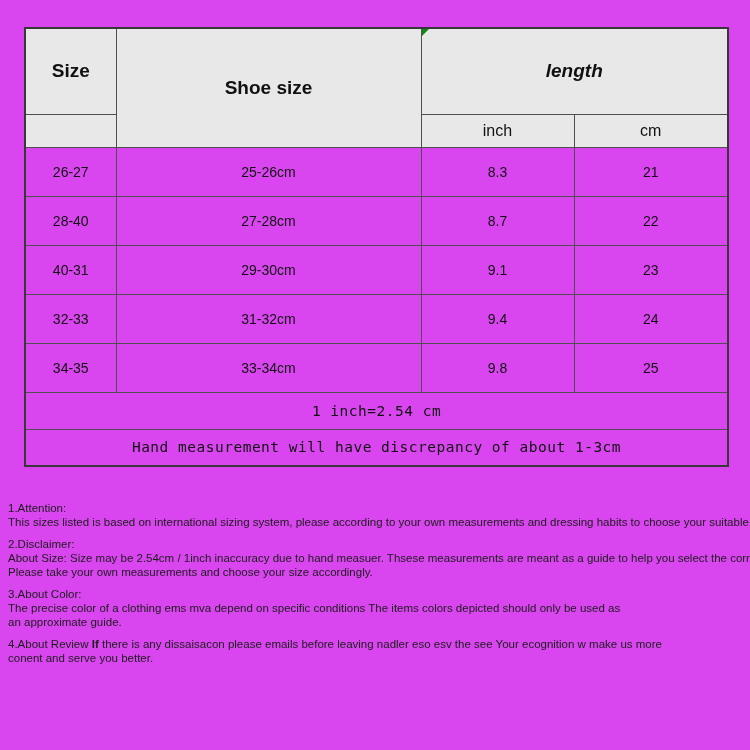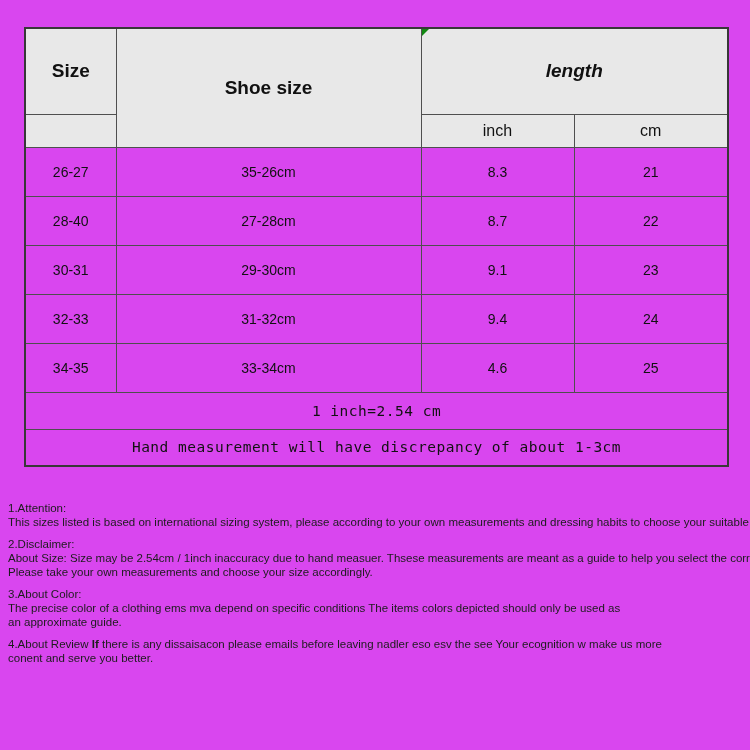--- a/index.html
+++ b/index.html
@@ -85,46 +85,46 @@
       </td>
     </tr>
     <tr class="rowB">
       <td class="hd"></td>
       <td class="hd sub-hd">inch</td>
       <td class="hd sub-hd">cm</td>
     </tr>
 
     <tr class="data-row">
       <td>26-27</td>
-      <td>35-26cm</td>
+      <td>25-26cm</td>
       <td>8.3</td>
       <td>21</td>
     </tr>
     <tr class="data-row">
       <td>28-40</td>
       <td>27-28cm</td>
       <td>8.7</td>
       <td>22</td>
     </tr>
     <tr class="data-row">
-      <td>30-31</td>
+      <td>40-31</td>
       <td>29-30cm</td>
       <td>9.1</td>
       <td>23</td>
     </tr>
     <tr class="data-row">
       <td>32-33</td>
       <td>31-32cm</td>
       <td>9.4</td>
       <td>24</td>
     </tr>
     <tr class="data-row">
       <td>34-35</td>
       <td>33-34cm</td>
-      <td>4.6</td>
+      <td>9.8</td>
       <td>25</td>
     </tr>
 
     <tr class="mono-row">
       <td colspan="4">1 inch=2.54 cm</td>
     </tr>
     <tr class="mono-row">
       <td colspan="4">Hand measurement will have discrepancy of about 1-3cm</td>
     </tr>
   </tbody>

